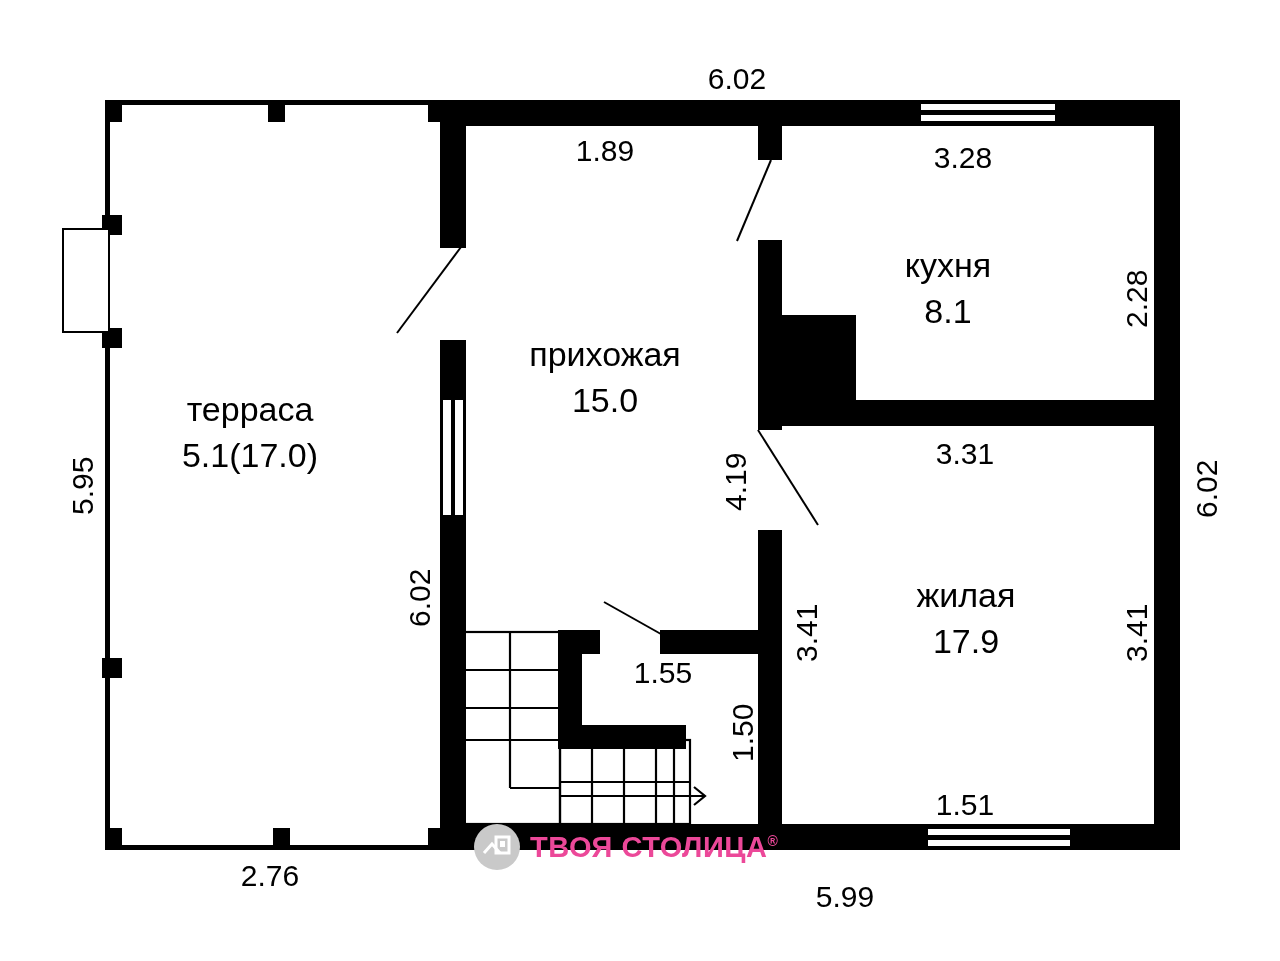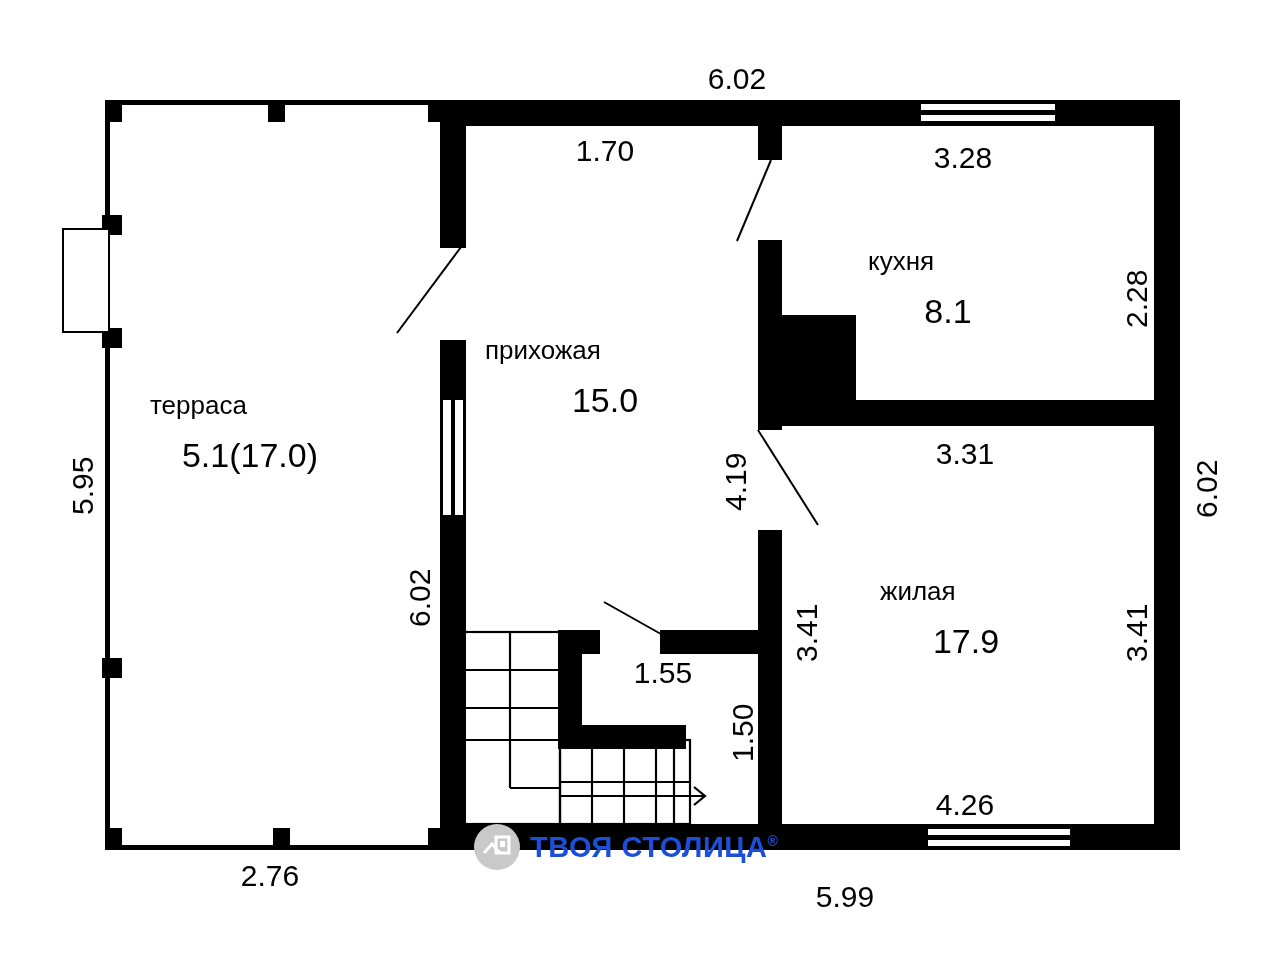--- a/index.html
+++ b/index.html
@@ -37,21 +37,22 @@
     background: #ffffff;
   }
   .label {
     position: absolute;
     white-space: nowrap;
     font-family: "Liberation Sans", sans-serif;
     color: #000000;
     line-height: 1.05;
   }
   .roomname {
-    font-size: 26px;
+    font-size: 34px;
+    text-align: center;
   }
   .roomarea {
     font-size: 34px;
     text-align: center;
   }
   .dim {
     font-size: 30px;
     text-align: center;
   }
   .dim.vert {
@@ -85,21 +86,21 @@
     background: #c9c9c9;
     display: flex;
     align-items: center;
     justify-content: center;
   }
   .wm-text {
     font-family: "Liberation Sans", sans-serif;
     font-size: 29px;
     font-weight: bold;
     letter-spacing: 0.5px;
-    color: #1d4ed8;
+    color: #ec4899;
   }
   .wm-reg {
     font-size: 14px;
     vertical-align: super;
   }
 </style>
 </head>
 <body>
 
 <div id="plan">
@@ -203,41 +204,41 @@
   <div class="label roomarea" style="left:485px; top:383px; width:240px;">15.0</div>
 
   <div class="label roomname" style="left:868px; top:248px; width:160px;">кухня</div>
   <div class="label roomarea" style="left:868px; top:294px; width:160px;">8.1</div>
 
   <div class="label roomname" style="left:880px; top:578px; width:172px;">жилая</div>
   <div class="label roomarea" style="left:880px; top:624px; width:172px;">17.9</div>
 
   <div class="label dim" style="left:662px; top:63px; width:150px;">6.02</div>
 
-  <div class="label dim" style="left:530px; top:135px; width:150px;">1.70</div>
+  <div class="label dim" style="left:530px; top:135px; width:150px;">1.89</div>
 
   <div class="label dim" style="left:888px; top:142px; width:150px;">3.28</div>
 
   <div class="label dim vert" style="left:8px; top:470px; width:150px;">5.95</div>
 
   <div class="label dim vert" style="left:345px; top:582px; width:150px;">6.02</div>
 
   <div class="label dim vert" style="left:1132px; top:473px; width:150px;">6.02</div>
 
   <div class="label dim vert" style="left:1062px; top:283px; width:150px;">2.28</div>
 
   <div class="label dim vert" style="left:1062px; top:617px; width:150px;">3.41</div>
 
   <div class="label dim vert" style="left:732px; top:617px; width:150px;">3.41</div>
 
   <div class="label dim vert" style="left:661px; top:466px; width:150px;">4.19</div>
 
   <div class="label dim" style="left:890px; top:438px; width:150px;">3.31</div>
 
-  <div class="label dim" style="left:890px; top:789px; width:150px;">4.26</div>
+  <div class="label dim" style="left:890px; top:789px; width:150px;">1.51</div>
 
   <div class="label dim" style="left:608px; top:657px; width:110px;">1.55</div>
 
   <div class="label dim vert" style="left:668px; top:717px; width:150px;">1.50</div>
 
   <div class="label dim" style="left:195px; top:860px; width:150px;">2.76</div>
 
   <div class="label dim" style="left:770px; top:881px; width:150px;">5.99</div>
 
   <div class="watermark" style="left:474px; top:824px;">

